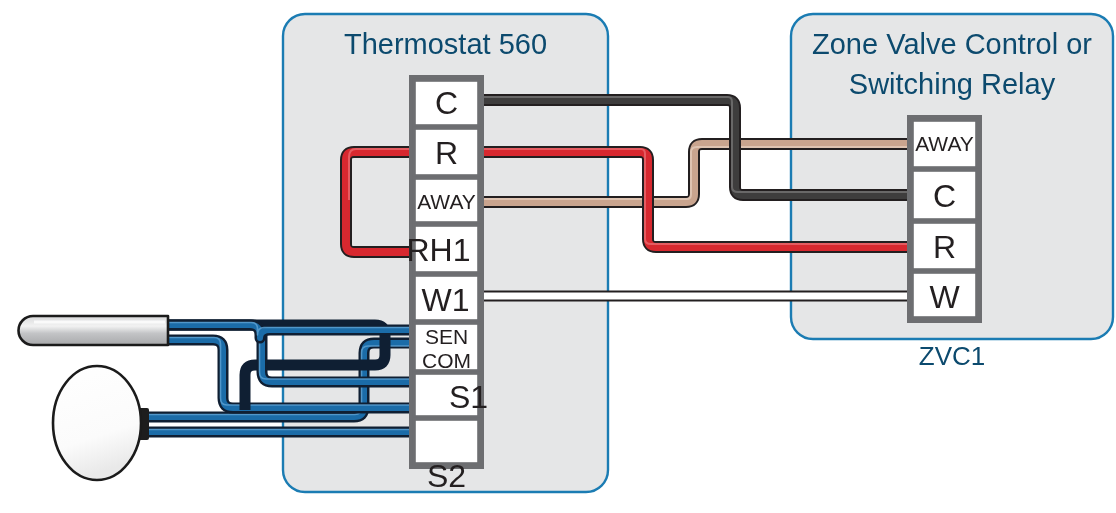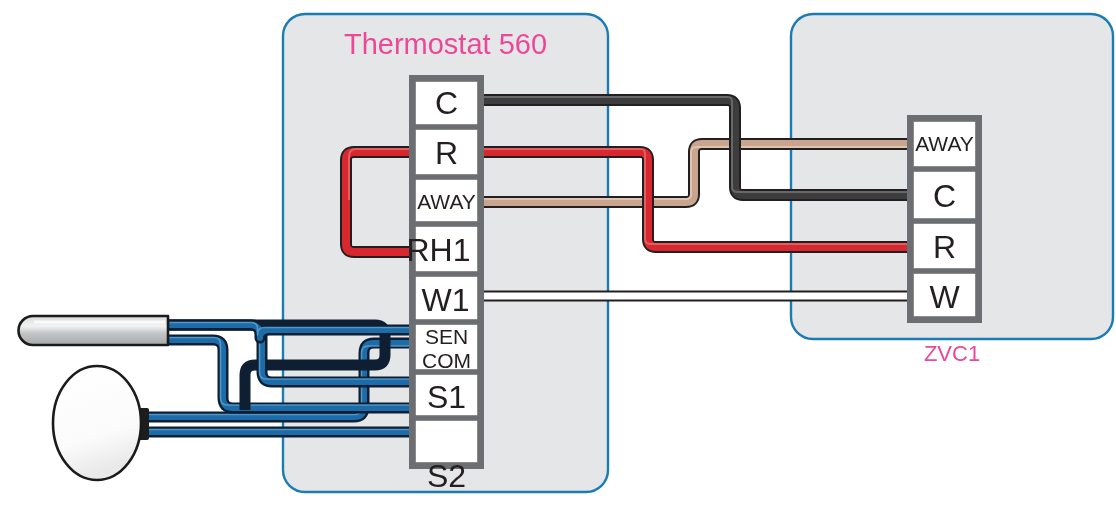--- a/index.html
+++ b/index.html
@@ -19,37 +19,37 @@
   }
   svg.layer {
     position: absolute;
     left: 0;
     top: 0;
     width: 1116px;
     height: 513px;
   }
   .txt {
     position: absolute;
-    color: #ec4899;
+    color: #0c4a6e;
     white-space: nowrap;
     line-height: 1;
     user-select: none;
   }
   .box-title {
     font-size: 29px;
     text-align: center;
     width: 100%;
   }
   .term-label {
     text-align: center;
     color: #231f20;
   }
   .term-big { font-size: 32px; }
   .term-small { font-size: 21px; }
-  .caption { font-size: 22px; }
+  .caption { font-size: 26px; }
 </style>
 </head>
 <body>
 
 <div id="stage">
 
   <svg class="layer" viewBox="0 0 1116 513">
     <defs>
       <linearGradient id="probeGrad" x1="0" y1="0" x2="0" y2="1">
         <stop offset="0%" stop-color="#d9dadb"></stop>
@@ -177,23 +177,25 @@
 
   <div class="txt box-title" style="left:283px; top:30px; width:325px;">Thermostat 560</div>
 
   <div class="txt term-label term-big" style="left:414px; top:87px; width:65px;">C</div>
   <div class="txt term-label term-big" style="left:414px; top:137px; width:65px;">R</div>
   <div class="txt term-label term-small" style="left:414px; top:191px; width:65px;">AWAY</div>
   <div class="txt term-label term-big" style="left:406px; top:234px; width:65px;">RH1</div>
   <div class="txt term-label term-big" style="left:413px; top:284px; width:65px;">W1</div>
   <div class="txt term-label term-small" style="left:414px; top:326px; width:65px;">SEN</div>
   <div class="txt term-label term-small" style="left:414px; top:350px; width:65px;">COM</div>
-  <div class="txt term-label term-big" style="left:414px; top:381px; width:65px;">S1</div>
+  <div class="txt term-label term-big" style="left:436px; top:381px; width:65px;">S1</div>
   <div class="txt term-label term-big" style="left:414px; top:428px; width:65px;margin-top:32px;">S2</div>
 
+  <div class="txt box-title" style="left:791px; top:30px; width:322px;">Zone Valve Control or</div>
+  <div class="txt box-title" style="left:791px; top:70px; width:322px;">Switching Relay</div>
 
   <div class="txt term-label term-small" style="left:912px; top:133px; width:65px;">AWAY</div>
   <div class="txt term-label term-big" style="left:912px; top:180px; width:65px;">C</div>
   <div class="txt term-label term-big" style="left:912px; top:231px; width:65px;">R</div>
   <div class="txt term-label term-big" style="left:912px; top:281px; width:65px;">W</div>
 
   <div class="txt caption" style="left:791px; top:343px; width:322px; text-align:center;">ZVC1</div>
 
 </div>
 

